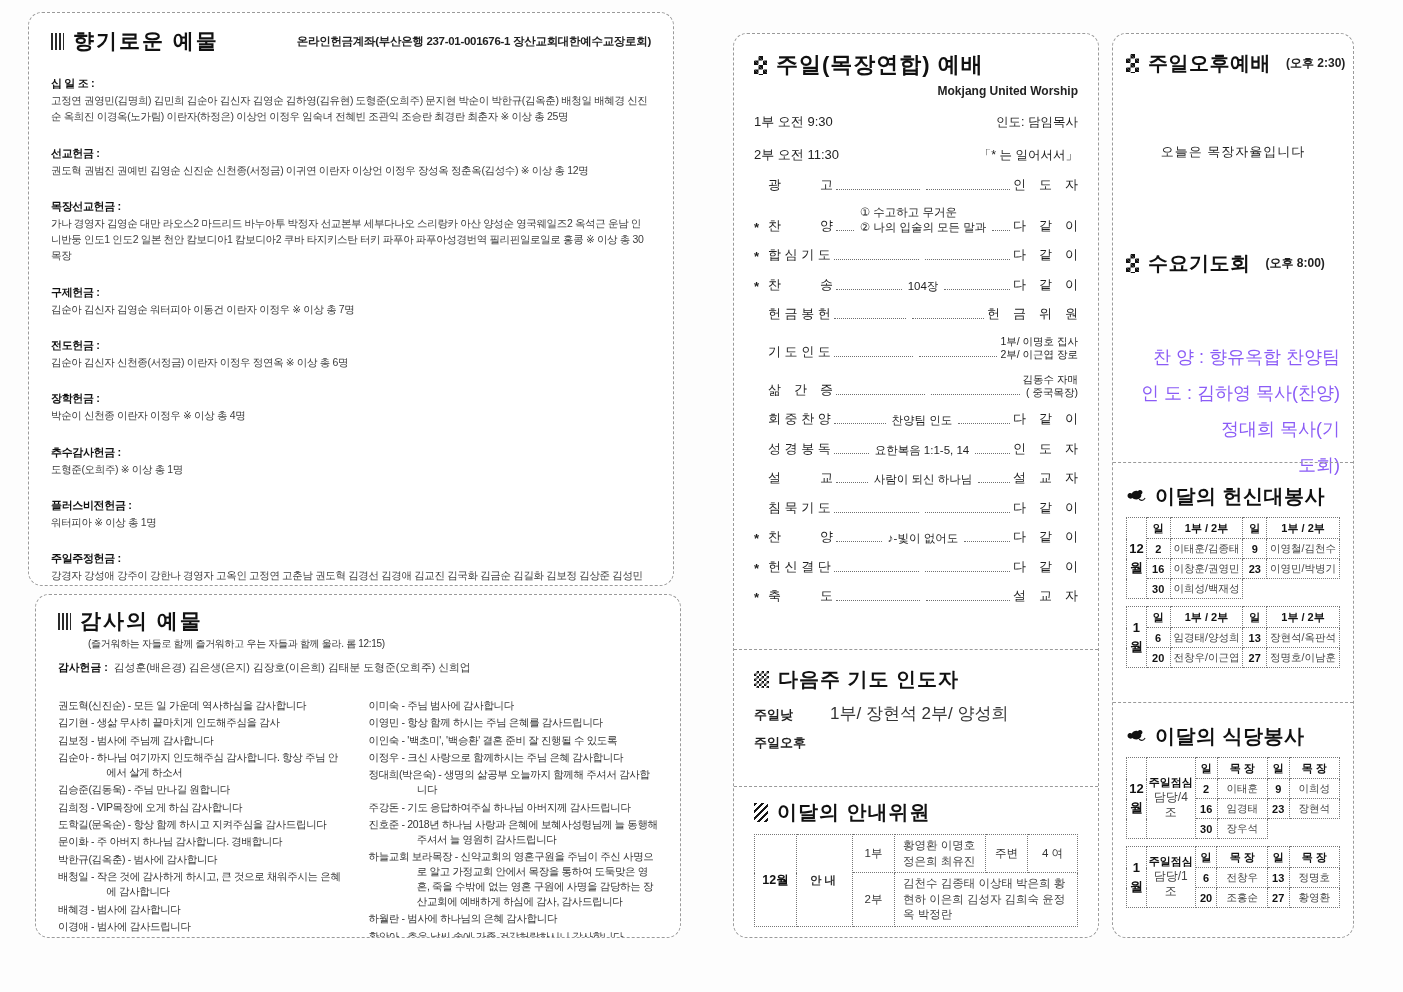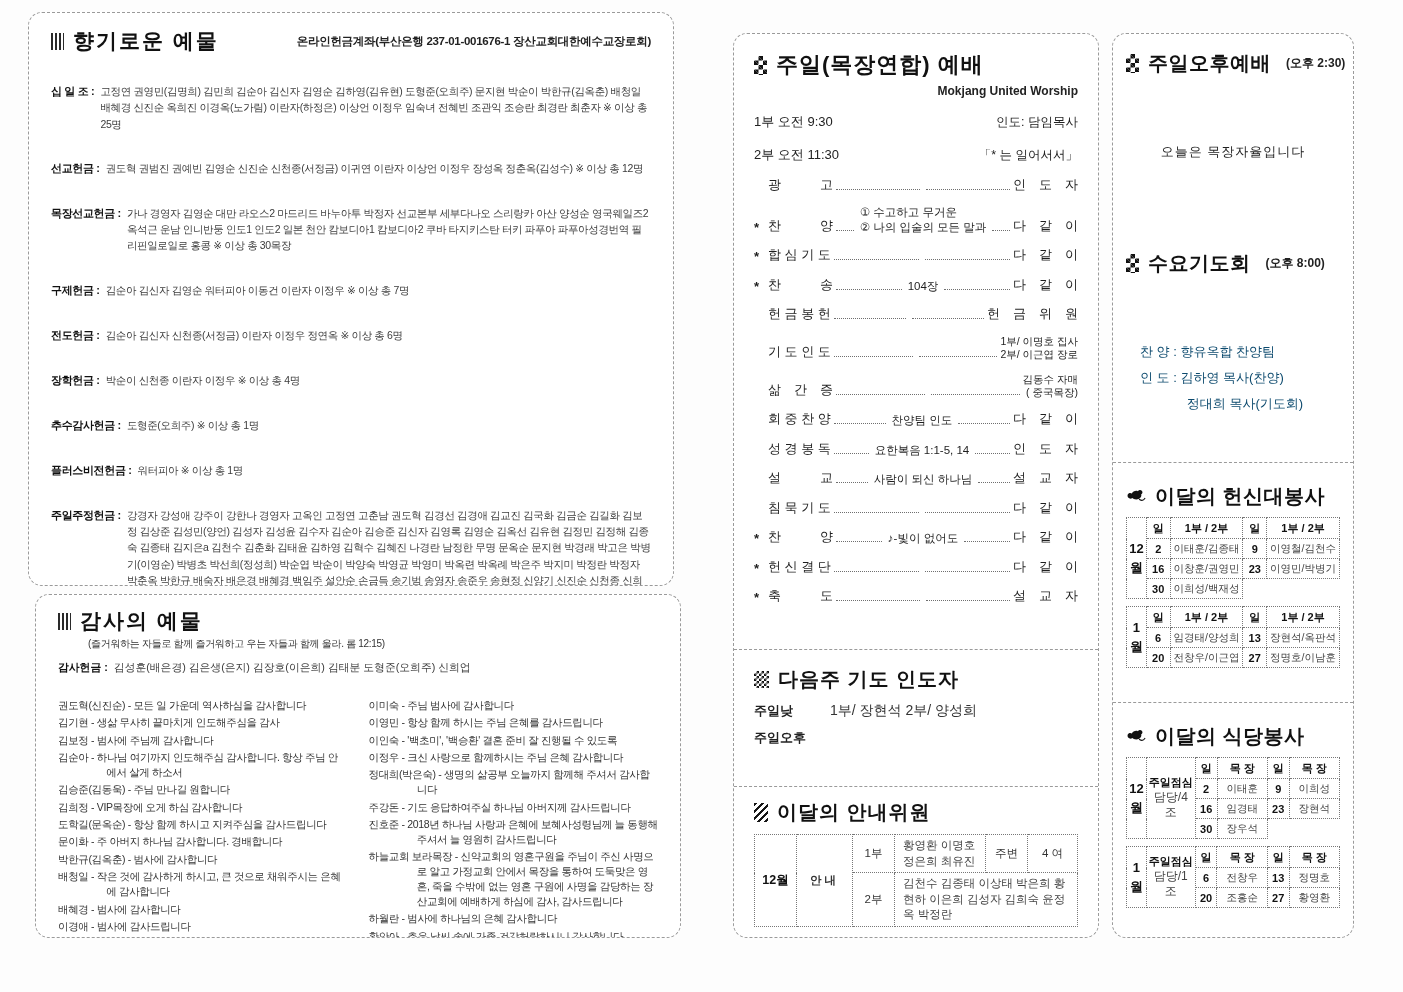--- a/index.html
+++ b/index.html
@@ -21,21 +21,21 @@
                      linear-gradient(45deg,#111 25%,transparent 25%,transparent 75%,#111 75%);
     background-size:5px 5px;background-position:0 0,2.5px 2.5px;}
   .icon-diag{display:inline-block;width:14px;height:19px;flex:0 0 auto;
     background:repeating-linear-gradient(135deg,#161616 0 2.2px,#fff 2.2px 5px);}
   .icon-animal{display:inline-block;flex:0 0 auto;margin-top:2px;}
   
   #box1{left:28px;top:12px;width:646px;height:574px;padding:14px 22px;}
   .b1-head{display:flex;align-items:center;gap:9px;}
   .b1-title{font-size:21px;font-weight:bold;letter-spacing:2px;color:#111;}
   .b1-account{margin-left:auto;font-size:11.5px;font-weight:bold;color:#222;letter-spacing:-0.3px;}
-  .off-item{display:flex;margin-top:28px;font-size:10.5px;line-height:1.55;letter-spacing:-0.35px;}
+  .off-item{display:flex;margin-top:20px;font-size:10.5px;line-height:1.55;letter-spacing:-0.35px;flex-direction:column;}
   .off-label{font-weight:bold;color:#111;white-space:nowrap;margin-right:6px;font-size:11px;}
   .off-text{flex:1;color:#3c3c3c;}
   
   #box2{left:35px;top:594px;width:646px;height:344px;padding:12px 22px;}
   .b2-sub{font-size:10px;color:#333;margin:2px 0 0 30px;letter-spacing:-0.3px;}
   .b2-cols{display:flex;gap:21px;margin-top:20px;}
   .b2-col{width:50%;font-size:10.5px;line-height:1.42;color:#333;letter-spacing:-0.35px;}
   .thx-line{display:flex;font-size:10.8px;margin:8px 0 2px 0;line-height:1.5;}
   .thx-label{font-weight:bold;white-space:nowrap;margin-right:6px;color:#111;}
   .thx-item{padding-left:4.6em;text-indent:-4.6em;margin-top:2.5px;}
@@ -56,38 +56,38 @@
   .ord-row{display:flex;align-items:flex-end;margin-top:11.5px;font-size:13px;color:#1e1e1e;}
   .star{width:14px;font-weight:bold;flex:0 0 auto;}
   .olabel{white-space:pre;flex:0 0 auto;}
   .dots{flex:1 1 auto;min-width:8px;border-bottom:1.6px dotted #6f6f6f;margin:0 3px 4px 3px;}
   .ocenter{font-size:11.5px;white-space:pre-line;line-height:1.3;padding:0 3px;flex:0 0 auto;}
   .oright{white-space:pre;flex:0 0 auto;}
   .oright2{font-size:10.5px;white-space:pre-line;text-align:right;line-height:1.25;flex:0 0 auto;}
   .ocenter:empty,.oright:empty,.oright2:empty{display:none;}
   .nw-row{display:flex;gap:18px;margin-top:9px;font-size:13px;align-items:baseline;}
   .nw-label{font-weight:bold;min-width:58px;}
-  .nw-text{font-size:14px;color:#333;}
+  .nw-text{font-size:17px;color:#333;}
   
   table{border-collapse:collapse;}
   .utable{width:100%;margin-top:8px;font-size:11.5px;color:#333;}
   .utable td{border:1.4px dotted #777;padding:3px 4px;text-align:center;vertical-align:middle;}
   .utable td.names{text-align:left;padding-left:8px;line-height:1.35;color:#444;}
   .utable td.mon{font-weight:bold;color:#111;font-size:12.5px;}
   .utable td.duty{font-weight:bold;letter-spacing:3px;}
   
   #rightbox{left:1112px;top:33px;width:242px;height:905px;display:flex;flex-direction:column;}
   #rightbox section{box-sizing:border-box;padding:16px 13px 8px 13px;}
   .sec-afternoon{height:200px;}
   .sec-wed{height:228px;}
   .sec-ded{height:240px;border-top:1.6px dashed #9a9a9a;}
   .sec-caf{flex:1;border-top:1.6px dashed #9a9a9a;}
   .r-title{font-size:20px;font-weight:bold;letter-spacing:0.5px;color:#111;white-space:nowrap;}
   .aft-note{text-align:center;font-size:13px;color:#222;margin-top:66px;letter-spacing:1px;}
-  .wed-lines{margin:62px 0 0 14px;font-size:13px;line-height:2.0;color:#0c4a6e;}
+  .wed-lines{margin:62px 0 0 14px;font-size:18px;line-height:2.0;color:#8b5cf6;text-align:right;}
   .wed-l3{padding-left:3.6em;}
   .dtable,.ctable{width:100%;margin-top:7px;font-size:10.5px;color:#444;}
   .dtable td,.dtable th,.ctable td,.ctable th{border:1.3px dotted #777;padding:2.5px 1px;text-align:center;vertical-align:middle;}
   .dtable th,.ctable th{font-weight:bold;color:#111;font-size:11px;}
   td.mon{font-weight:bold;color:#111;font-size:13px;white-space:pre-line;line-height:1.5;}
   td.day{font-weight:bold;color:#111;font-size:11px;}
   td.noborder{border:none;}
   td.dutyc{line-height:1.3;}
   .dutyb{display:block;font-weight:bold;color:#111;font-size:11px;}
   .dutyn{display:block;font-size:12px;}

